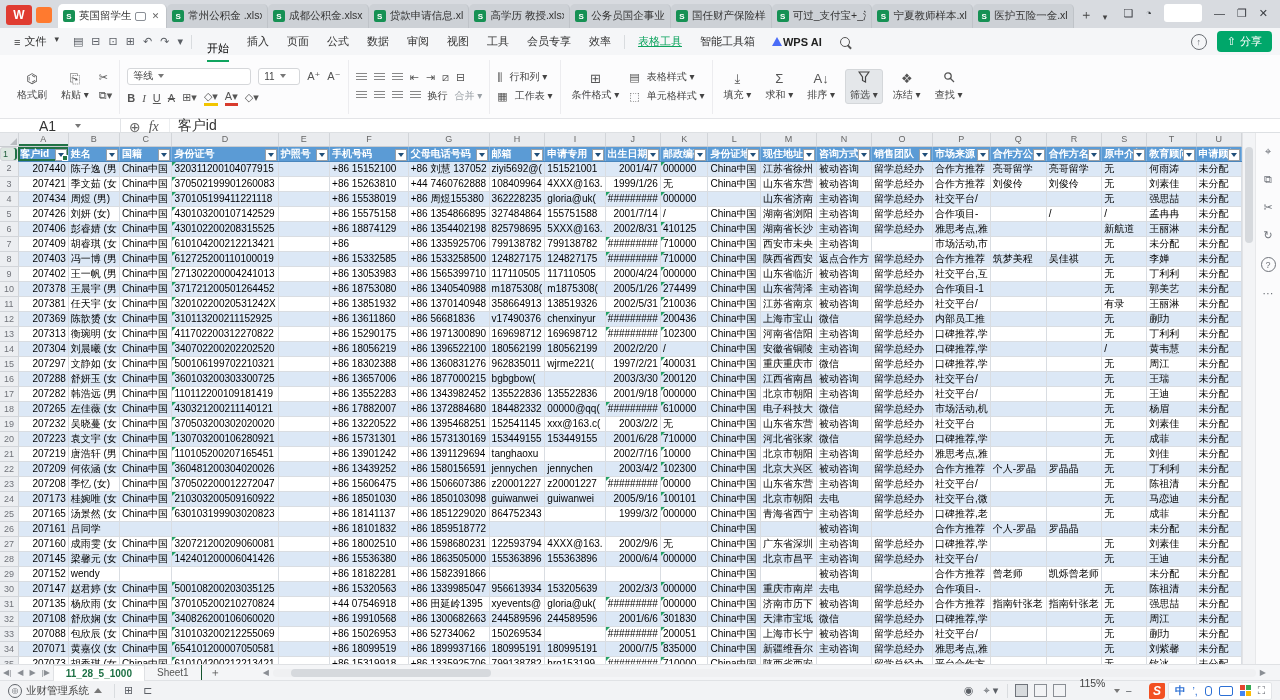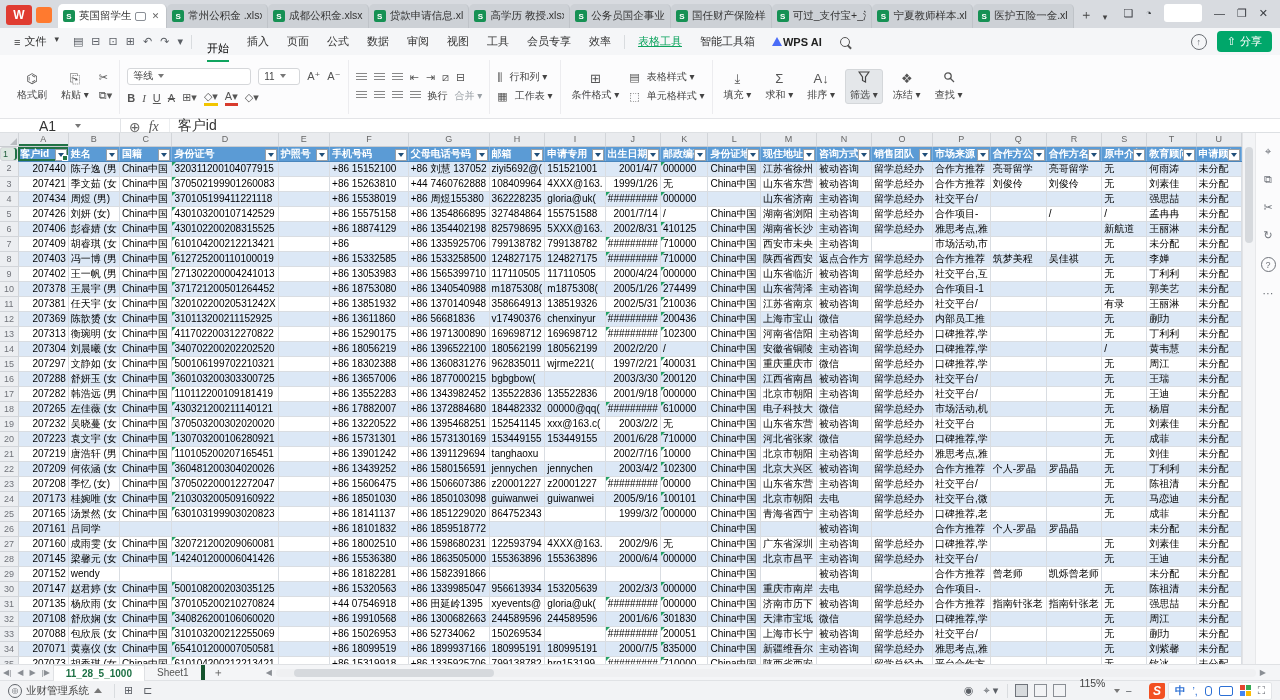--- a/index.html
+++ b/index.html
@@ -90,21 +90,21 @@
   td.tri:before{content:"";position:absolute;left:0;top:0;border-top:4px solid #21a366;border-right:4px solid transparent;}
   
   .vsb{width:12px;background:#f3f4f6;border-left:1px solid #e2e3e6;display:flex;flex-direction:column;align-items:center;}
   .vthumb{width:8px;height:96px;background:#d6d9dd;border-radius:4px;margin-top:14px;}
   .rrail{width:25px;background:#fbfbfc;border-left:1px solid #e7e8ea;display:flex;flex-direction:column;align-items:center;
     gap:15px;padding-top:12px;color:#6f737a;font-size:11px;box-sizing:border-box;}
   .qm{width:13px;height:13px;border:1px solid #6f737a;border-radius:50%;font-size:9px;display:flex;align-items:center;justify-content:center;}
   
   .sheetbar{height:16px;background:#f4f5f7;border-top:1px solid #dfe1e4;display:flex;align-items:center;font-size:10px;box-sizing:border-box;}
   .nav{color:#8a8e94;font-size:8px;padding:0 3px;}
-  .stab{height:100%;display:flex;align-items:center;padding:0 12px;color:#555;border-right:4px solid #14532d;}
+  .stab{height:100%;display:flex;align-items:center;padding:0 12px;color:#555;border-right:1px solid #14532d;}
   .stab.on{background:#fff;color:#1e7145;font-weight:bold;border:1px solid #dfe1e4;border-bottom:none;}
   .splus{padding:0 8px;color:#555;font-size:11px;}
   .hsb{flex:1;display:flex;align-items:center;margin:0 10px 0 30px;}
   .hsb .tr{flex:1;height:8px;background:#eff0f2;border-radius:4px;position:relative;}
   .hsb .th{position:absolute;left:18px;width:200px;height:8px;background:#d6d9dd;border-radius:4px;}
   .hsb .ar{color:#8a8e94;font-size:8px;padding:0 4px;}
   
   .statusbar{height:20px;background:#f2f3f5;border-top:1px solid #e0e2e5;display:flex;align-items:center;
     font-size:10.5px;color:#444;padding:0 8px;box-sizing:border-box;}
   .sysico{width:12px;height:12px;border:1px solid #61656b;border-radius:50%;font-size:8px;display:flex;align-items:center;

